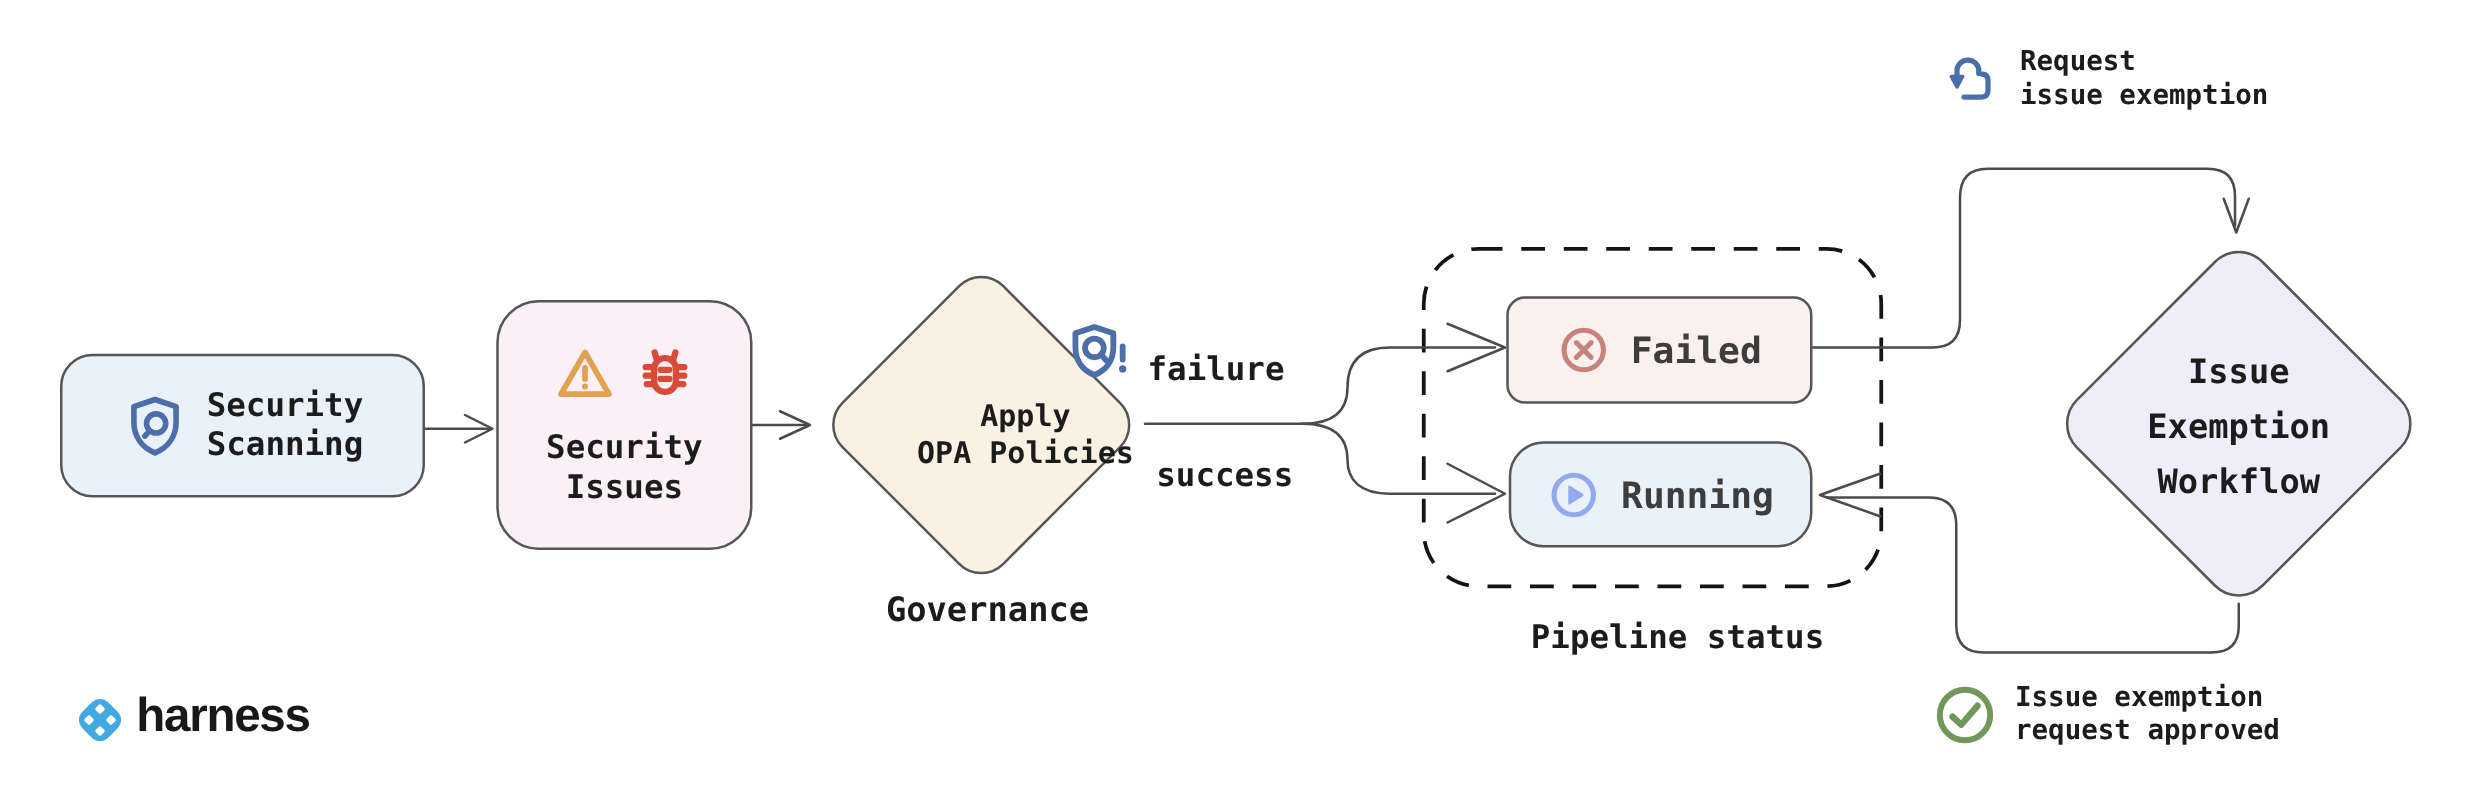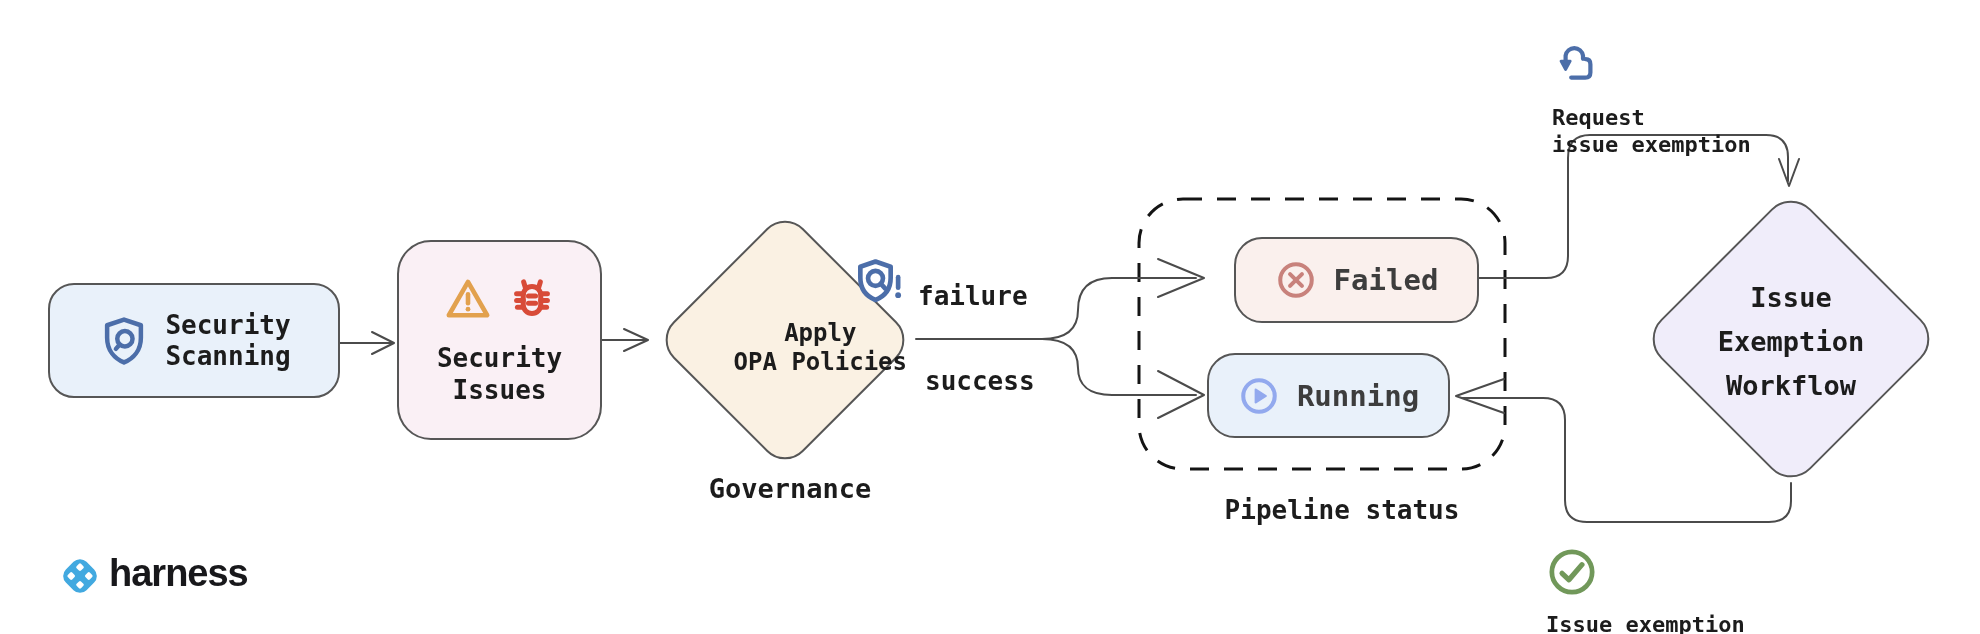--- a/index.html
+++ b/index.html
@@ -28,31 +28,31 @@
                  transform:rotate(45deg);}
   #opa-diamond{left:693px;top:248px;width:184px;height:184px;border-radius:26px;}
   #opa-content{position:absolute;z-index:3;left:667px;top:236px;width:240px;height:160px;
                display:flex;flex-direction:column;align-items:flex-end;justify-content:center;gap:8px;}
   #opa-content .label{font-size:24px;line-height:29px;text-align:center;}
   #governance-caption{left:662px;top:473px;width:256px;font-size:27px;}
 
   #failure-label{left:918px;top:281px;}
   #success-label{left:925px;top:366px;}
 
-  #failed-box{left:1234px;top:237px;width:245px;height:86px;border-radius:28px;gap:17px;}
+  #failed-box{left:1205px;top:237px;width:245px;height:86px;border-radius:15px;gap:17px;}
   #running-box{left:1207px;top:353px;width:243px;height:85px;border-radius:28px;gap:17px;}
   .status-label{font-size:29px;font-weight:700;color:#3d3d3d;}
   #pipeline-status-caption{left:1177px;top:495px;width:330px;font-size:26px;}
 
   #exemption-diamond{left:1685px;top:233px;width:212px;height:212px;border-radius:28px;}
   #exemption-content{position:absolute;z-index:3;left:1661px;top:276px;width:260px;
                      text-align:center;}
   #exemption-content .label{font-size:27px;line-height:44px;}
 
-  .annotation{position:absolute;z-index:2;display:flex;align-items:flex-start;flex-direction:column;}
+  .annotation{position:absolute;z-index:2;display:flex;align-items:flex-start;}
   #request-annotation{left:1552px;top:36px;gap:16px;}
   #approved-annotation{left:1546px;top:546px;gap:14px;}
   .annotation .label{font-size:22px;line-height:27px;font-weight:700;}
   #approved-annotation .label{font-size:22px;line-height:26px;}
 
   #harness-logo{position:absolute;z-index:2;left:56px;top:552px;display:flex;align-items:flex-start;gap:5px;}
   #harness-wordmark{font-family:"Liberation Sans",sans-serif;font-weight:800;font-size:38px;
                     letter-spacing:-1px;color:#18181b;}
 </style>
 </head>

